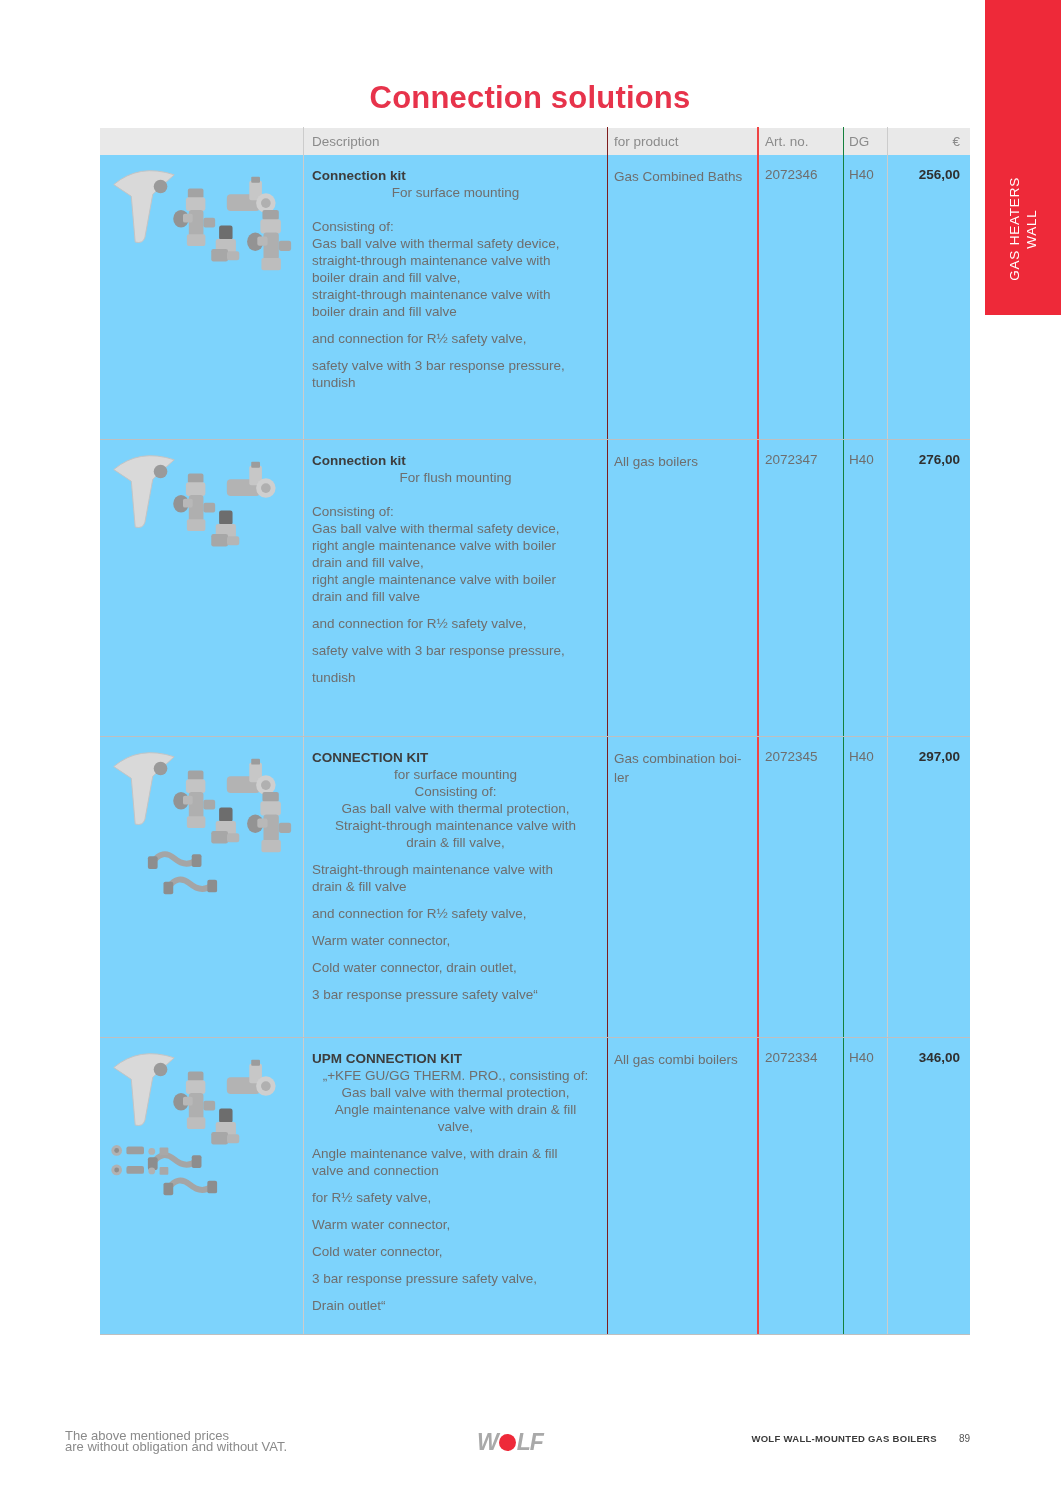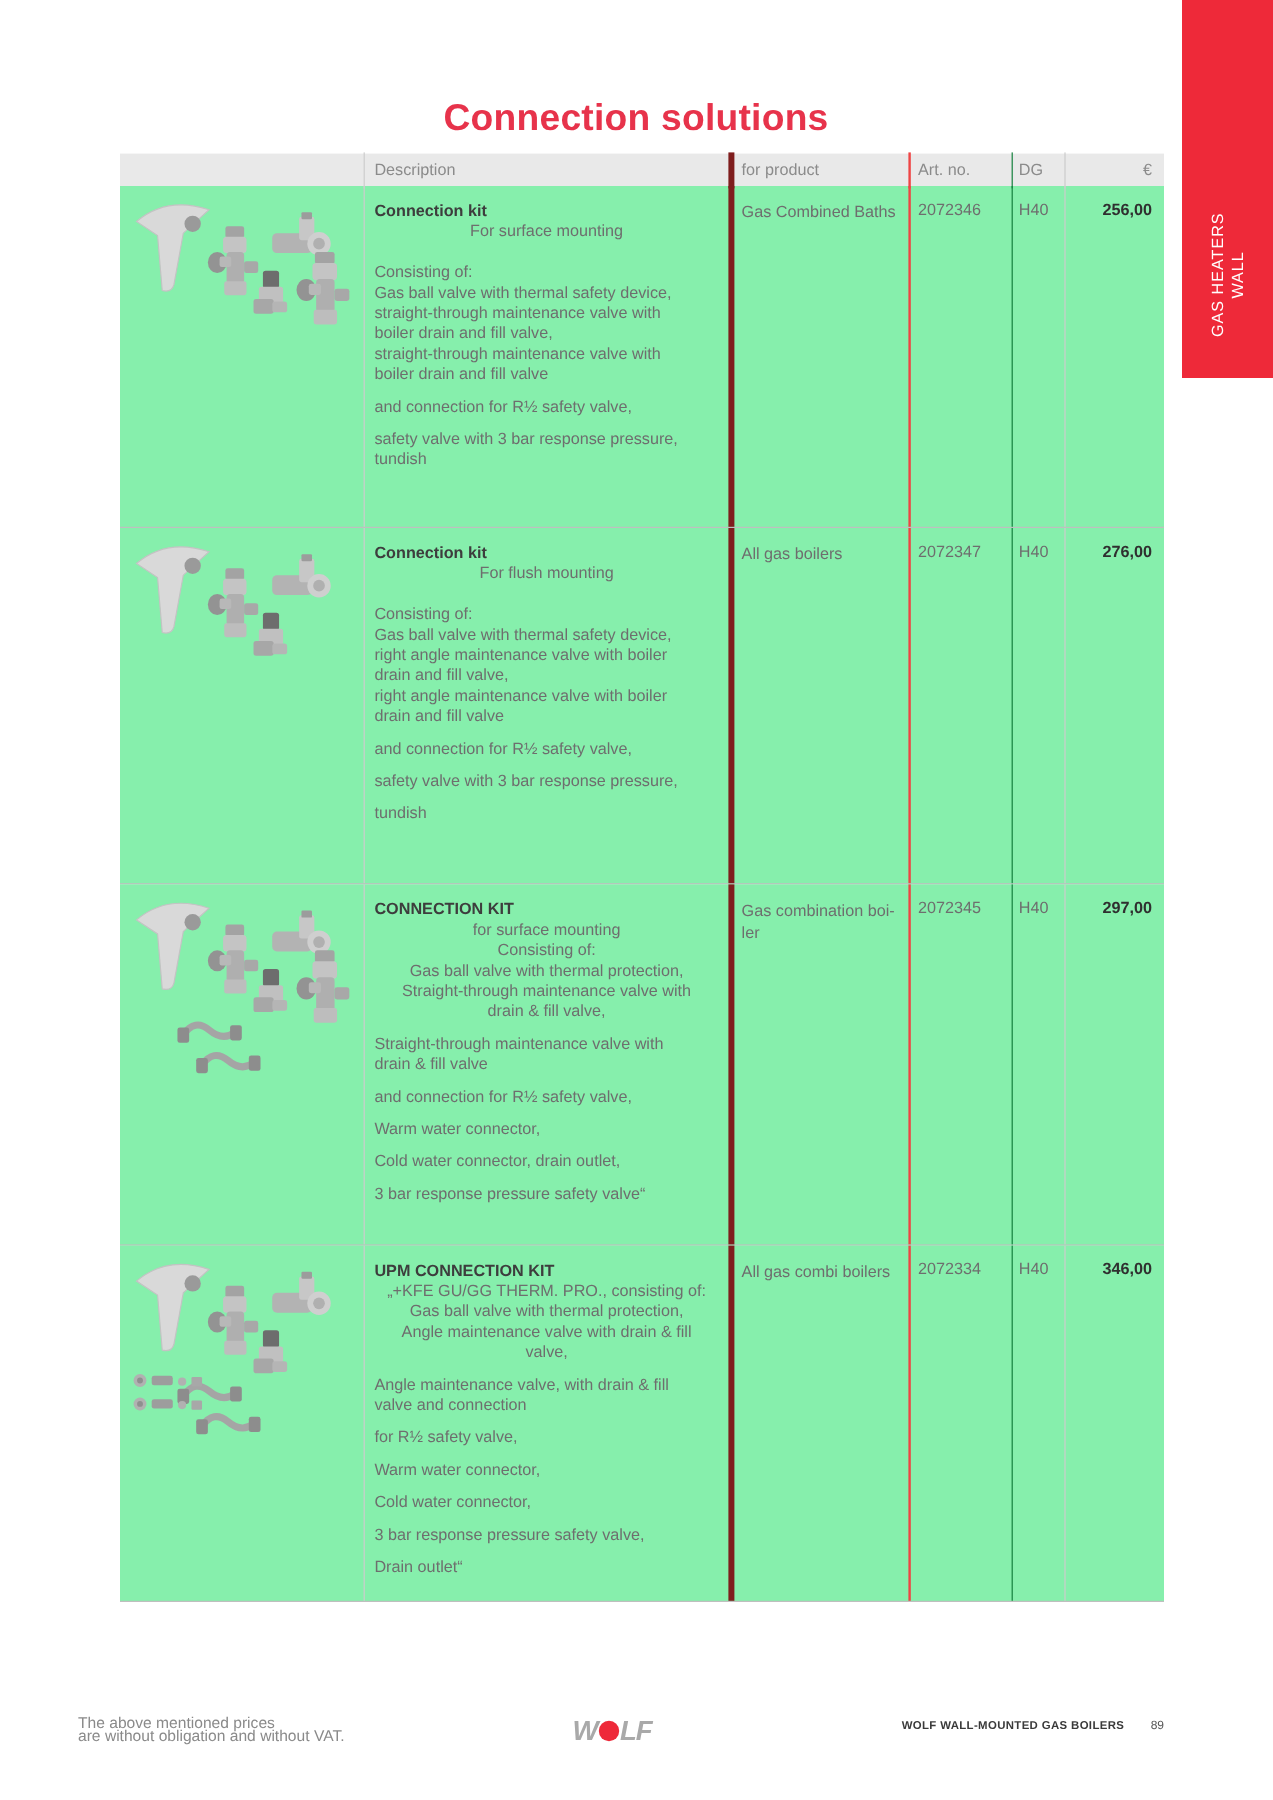--- a/index.html
+++ b/index.html
@@ -30,27 +30,27 @@
   }
   .side-tab-text span { display:block; }
 
   
   .ptable { position:absolute; left:100px; top:128px; width:870px; font-size:13.5px; }
   .thead {
     display:flex; background:#e9e9e9; height:27px; align-items:center;
     color:#8b8b8b;
   }
   .trow {
-    display:flex; border-bottom:1px solid #bfbfbf; background:#86efac;
+    display:flex; border-bottom:1px solid #bfbfbf; background:#7dd3fc;
     align-items:stretch;
   }
   .c { flex:none; }
   .c-img   { width:203px; padding:8px 4px 4px 4px; }
   .c-desc  { width:304px; border-left:1px solid #cccccc; padding:12px 8px 10px 8px; line-height:17px; }
-  .c-prod  { width:150px; border-left:5px solid #7f1d1d; padding:12px 6px 4px 6px; line-height:19px; white-space:pre-line; }
+  .c-prod  { width:150px; border-left:1px solid #7f1d1d; padding:12px 6px 4px 6px; line-height:19px; white-space:pre-line; }
   .c-art   { width:86px;  border-left:2px solid #ef4444; padding:12px 6px 4px 6px; }
   .c-dg    { width:44px;  border-left:1px solid #15803d; padding:12px 5px 4px 5px; }
   .c-price { width:83px;  border-left:1px solid #cccccc; padding:12px 10px 4px 4px; text-align:right; }
   .thead .c { padding-top:0; padding-bottom:0; height:30px; display:flex; align-items:center; }
   .thead .c-price { justify-content:flex-end; }
   .thead .c-img { border-left:none; }
 
   .desc-title { font-weight:bold; color:#3d3d3d; }
   .para { white-space:pre-line; }
   .gap-none  { margin-top:0;text-align:center; }

